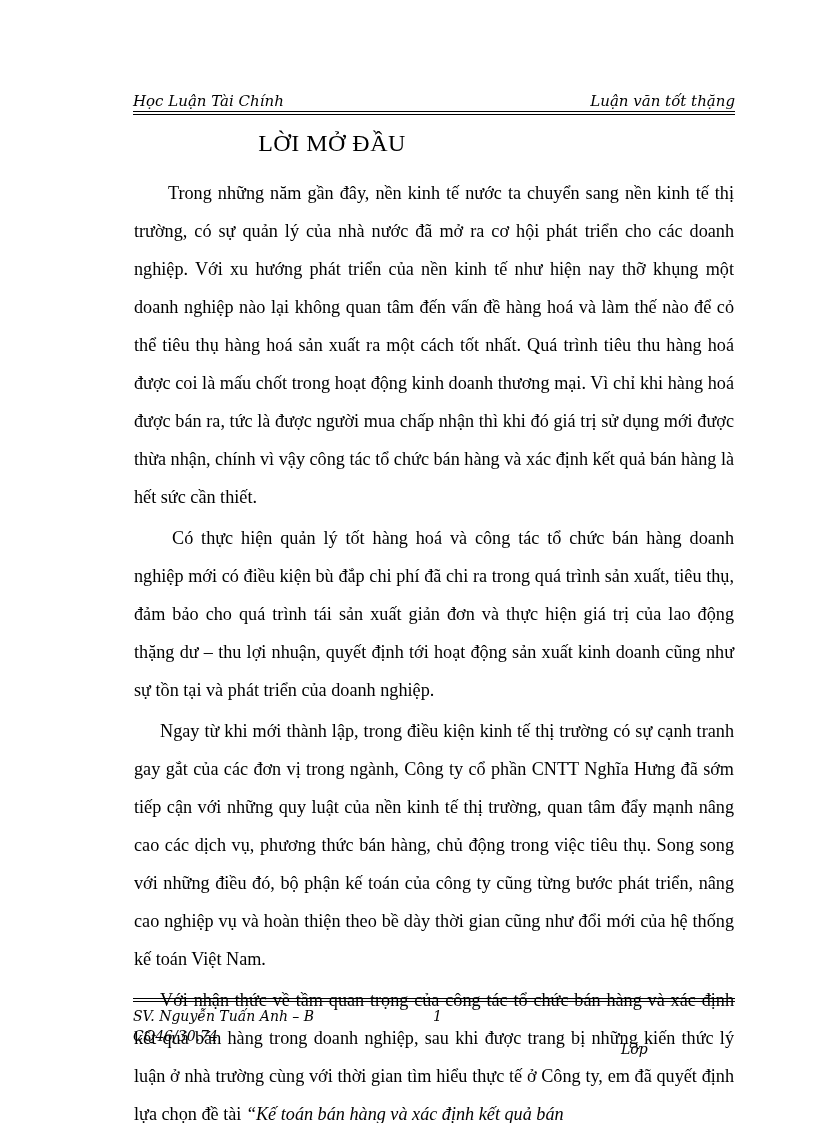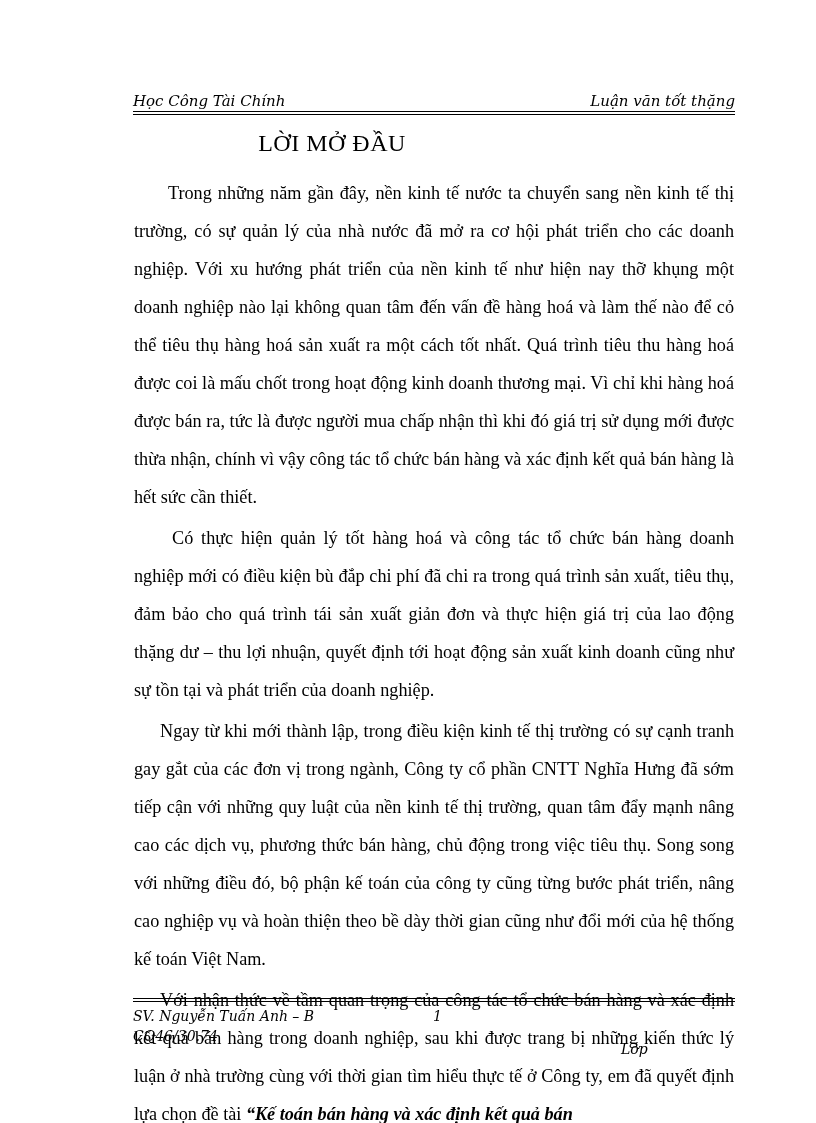--- a/index.html
+++ b/index.html
@@ -24,41 +24,41 @@
     .body-text {
       position: absolute; left: 134px; top: 174px; width: 600px;
       font-family: "Liberation Serif", serif; font-size: 18.2px; line-height: 38px;
       text-align: justify;
     }
     .body-text p { margin: 0 0 0 0; text-indent: 34px; }
     .body-text p + p { margin-top: 0; }
     .p2 { margin-top: 3px !important; text-indent: 38px !important; }
     .p3 { margin-top: 3px !important; text-indent: 26px !important; }
     .p4 { margin-top: 3px !important; text-indent: 26px !important; }
-    .emph { font-weight: bold; font-style: italic; }
+    .emph { font-weight: normal; font-style: italic; }
 
     .footer-rule {
       position: absolute; left: 133px; top: 998px; width: 602px; height: 4px;
       border-top: 1.5px solid #000; border-bottom: 1px solid #000; box-sizing: border-box;
     }
     .footer {
       position: absolute; left: 133px; top: 1006px; width: 602px;
       font-family: "DejaVu Serif", serif; font-style: italic; font-size: 14px; line-height: 20px;
     }
     .footer-left { position: absolute; left: 0; top: 0; width: 230px; }
     .footer-page { position: absolute; left: 300px; top: 0; }
     .footer-right { position: absolute; left: 488px; top: 0; margin-top: 33px; }
   </style>
 </head>
 <body>
 
 <div class="page">
 
   <div class="header">
-    <span>Học Công Tài Chính</span>
+    <span>Học Luận Tài Chính</span>
     <span>Luận văn tốt thặng</span>
   </div>
   <div class="header-rule"></div>
 
   <div class="title">LỜI MỞ ĐẦU</div>
 
   <div class="body-text">
     <p>Trong những năm gần đây, nền kinh tế nước ta chuyển sang nền kinh tế thị trường, có sự quản lý của nhà nước đã mở ra cơ hội phát triển cho các doanh nghiệp. Với xu hướng phát triển của nền kinh tế như hiện nay thỡ khụng một doanh nghiệp nào lại không quan tâm đến vấn đề hàng hoá và làm thế nào để cỏ thể tiêu thụ hàng hoá sản xuất ra một cách tốt nhất. Quá trình tiêu thu hàng hoá được coi là mấu chốt trong hoạt động kinh doanh thương mại. Vì chỉ khi hàng hoá được bán ra, tức là được người mua chấp nhận thì khi đó giá trị sử dụng mới được thừa nhận, chính vì vậy công tác tổ chức bán hàng và xác định kết quả bán hàng là hết sức cần thiết.</p>
     <p class="p2">Có thực hiện quản lý tốt hàng hoá và công tác tổ chức bán hàng doanh nghiệp mới có điều kiện bù đắp chi phí đã chi ra trong quá trình sản xuất, tiêu thụ, đảm bảo cho quá trình tái sản xuất giản đơn và thực hiện giá trị của lao động thặng dư – thu lợi nhuận, quyết định tới hoạt động sản xuất kinh doanh cũng như sự tồn tại và phát triển của doanh nghiệp.</p>
     <p class="p3">Ngay từ khi mới thành lập, trong điều kiện kinh tế thị trường có sự cạnh tranh gay gắt của các đơn vị trong ngành, Công ty cổ phần CNTT Nghĩa Hưng đã sớm tiếp cận với những quy luật của nền kinh tế thị trường, quan tâm đẩy mạnh nâng cao các dịch vụ, phương thức bán hàng, chủ động trong việc tiêu thụ. Song song với những điều đó, bộ phận kế toán của công ty cũng từng bước phát triển, nâng cao nghiệp vụ và hoàn thiện theo bề dày thời gian cũng như đổi mới của hệ thống kế toán Việt Nam.</p>

